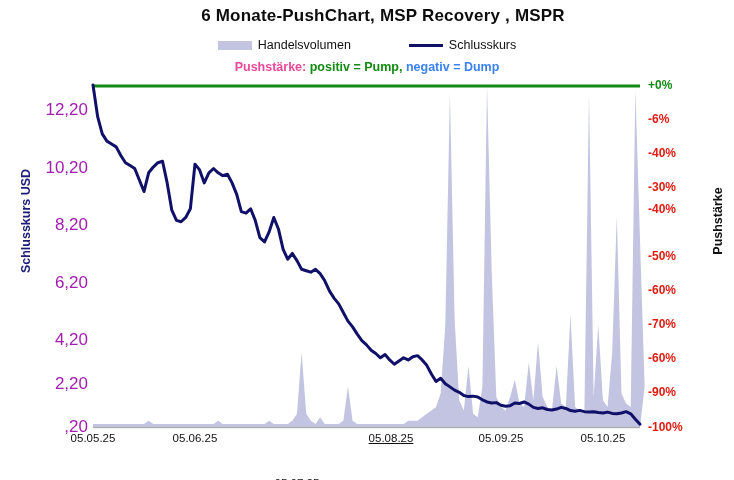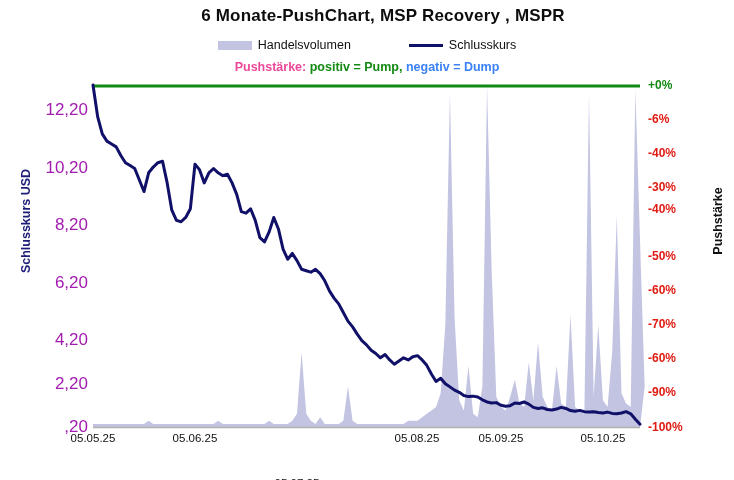--- a/index.html
+++ b/index.html
@@ -88,21 +88,21 @@
       <div class="ytick-r" style="top: 282.9px;">-60%</div>
       <div class="ytick-r" style="top: 317.05px;">-70%</div>
       <div class="ytick-r" style="top: 351.2px;">-60%</div>
       <div class="ytick-r" style="top: 385.35px;">-90%</div>
       <div class="ytick-r" style="top: 419.5px;">-100%</div>
     </div>
   <div id="xticks">
       <div class="xtick" style="left: 93px;">05.05.25</div>
       <div class="xtick" style="left: 194.983px;">05.06.25</div>
       <div class="xtick" style="left: 296.966px; margin-top: 45px;">05.07.25</div>
-      <div class="xtick" style="left: 417px;">05.08.25</div>
+      <div class="xtick" style="left: 391px; text-decoration: underline;">05.08.25</div>
       <div class="xtick" style="left: 500.932px;">05.09.25</div>
       <div class="xtick" style="left: 602.915px;">05.10.25</div>
     </div>
 
   <svg class="plot" width="734" height="480">
     <g>
       <path id="volPath" fill="#c2c4e2" stroke="none" d="M 93.00 427.50 L 93.00 424.08 L 97.64 424.08 L 102.27 424.08 L 106.91 424.08 L 111.54 424.08 L 116.18 424.08 L 120.81 424.08 L 125.45 424.08 L 130.08 424.08 L 134.72 424.08 L 139.36 424.08 L 143.99 424.08 L 148.63 420.67 L 153.26 424.08 L 157.90 424.08 L 162.53 424.08 L 167.17 424.08 L 171.81 424.08 L 176.44 424.08 L 181.08 424.08 L 185.71 424.08 L 190.35 424.08 L 194.98 424.08 L 199.62 424.08 L 204.25 424.08 L 208.89 424.08 L 213.53 424.08 L 218.16 420.67 L 222.80 424.08 L 227.43 424.08 L 232.07 424.08 L 236.70 424.08 L 241.34 424.08 L 245.97 424.08 L 250.61 424.08 L 255.25 424.08 L 259.88 424.08 L 264.52 424.08 L 269.15 420.67 L 273.79 424.08 L 278.42 424.08 L 283.06 424.08 L 287.69 424.08 L 292.33 420.67 L 296.97 413.84 L 301.60 352.37 L 306.24 413.84 L 310.87 420.67 L 315.51 424.08 L 320.14 417.25 L 324.78 424.08 L 329.42 424.08 L 334.05 424.08 L 338.69 424.08 L 343.32 420.67 L 347.96 386.52 L 352.59 420.67 L 357.23 424.08 L 361.86 424.08 L 366.50 424.08 L 371.14 424.08 L 375.77 424.08 L 380.41 424.08 L 385.04 424.08 L 389.68 424.08 L 394.31 424.08 L 398.95 424.08 L 403.58 424.08 L 408.22 420.67 L 412.86 420.67 L 417.49 420.67 L 422.13 417.25 L 426.76 413.84 L 431.40 410.43 L 436.03 407.01 L 440.67 393.35 L 445.31 325.05 L 449.94 92.83 L 454.58 318.22 L 459.21 400.18 L 463.85 410.43 L 468.48 366.03 L 473.12 413.84 L 477.75 417.25 L 482.39 386.52 L 487.03 86.00 L 491.66 270.41 L 496.30 396.76 L 500.93 407.01 L 505.57 410.43 L 510.20 396.76 L 514.84 379.69 L 519.47 403.60 L 524.11 407.01 L 528.75 362.62 L 533.38 400.18 L 538.02 342.13 L 542.65 396.76 L 547.29 407.01 L 551.92 410.43 L 556.56 366.03 L 561.19 403.60 L 565.83 407.01 L 570.47 314.81 L 575.10 407.01 L 579.74 410.43 L 584.37 413.84 L 589.01 92.83 L 593.64 396.76 L 598.28 325.05 L 602.92 400.18 L 607.55 407.01 L 612.19 352.37 L 616.82 215.77 L 621.46 393.35 L 626.09 403.60 L 630.73 407.01 L 635.36 89.42 L 640.00 239.67 L 644.64 386.52 L 640.00 427.50 Z"></path>
     </g>
     <line id="baseline" x1="93" y1="427.5" x2="640" y2="427.5" stroke="#b0b0b0" stroke-width="1.4"></line>
     <line id="refline" x1="93" y1="86" x2="640" y2="86" stroke="#138a13" stroke-width="3"></line>

